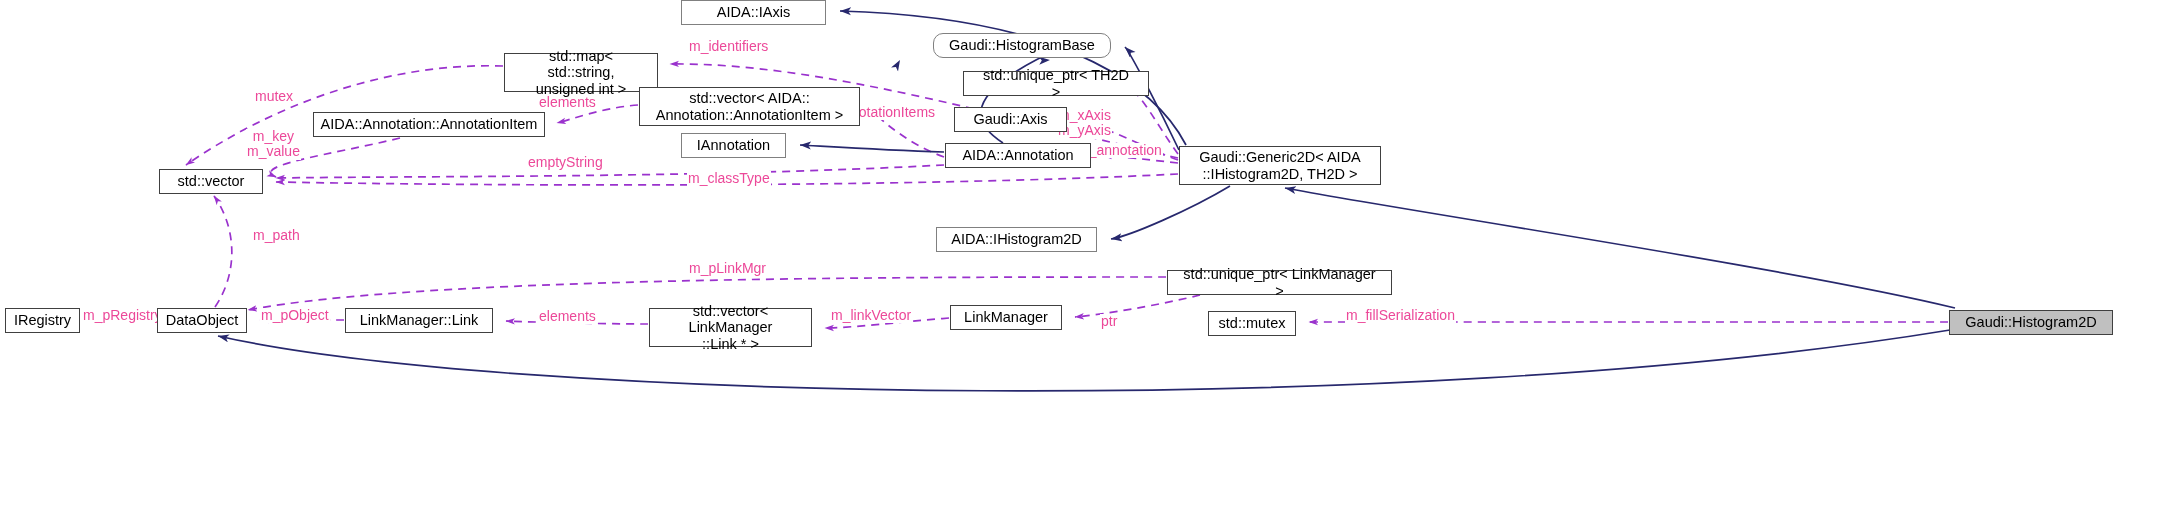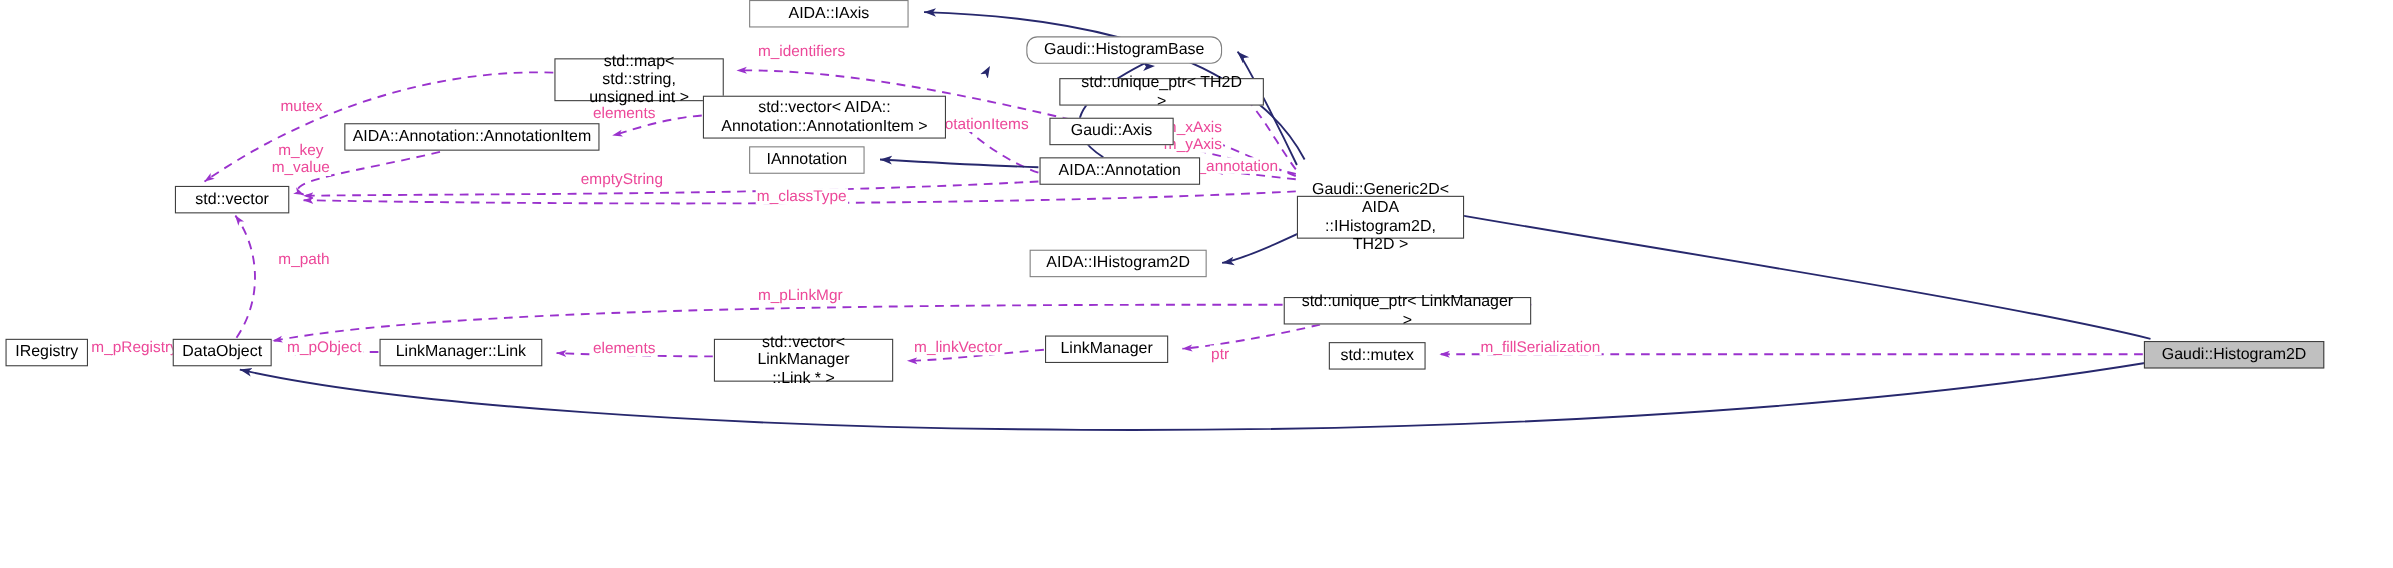--- a/index.html
+++ b/index.html
@@ -154,21 +154,21 @@
 Annotation::AnnotationItem &gt;</div>
 
   <div class="node-box solid" style="left:313px;top:112px;width:232px;height:25px;">AIDA::Annotation::AnnotationItem</div>
 
   <div class="node-box solid" style="left:954px;top:107px;width:113px;height:25px;">Gaudi::Axis</div>
 
   <div class="node-box hollow" style="left:681px;top:133px;width:105px;height:25px;">IAnnotation</div>
 
   <div class="node-box solid" style="left:945px;top:143px;width:146px;height:25px;">AIDA::Annotation</div>
 
-  <div class="node-box solid" style="left:1179px;top:146px;width:152px;height:39px;margin-top:32px;">Gaudi::Generic2D&lt; AIDA
+  <div class="node-box solid" style="left:1179px;top:146px;width:202px;height:39px;">Gaudi::Generic2D&lt; AIDA
 ::IHistogram2D, TH2D &gt;</div>
 
   <div class="node-box solid" style="left:159px;top:169px;width:104px;height:25px;">std::vector</div>
 
   <div class="node-box hollow" style="left:936px;top:227px;width:161px;height:25px;">AIDA::IHistogram2D</div>
 
   <div class="node-box solid" style="left:1167px;top:270px;width:225px;height:25px;">std::unique_ptr&lt; LinkManager &gt;</div>
 
   <div class="node-box solid" style="left:5px;top:308px;width:75px;height:25px;">IRegistry</div>
 

